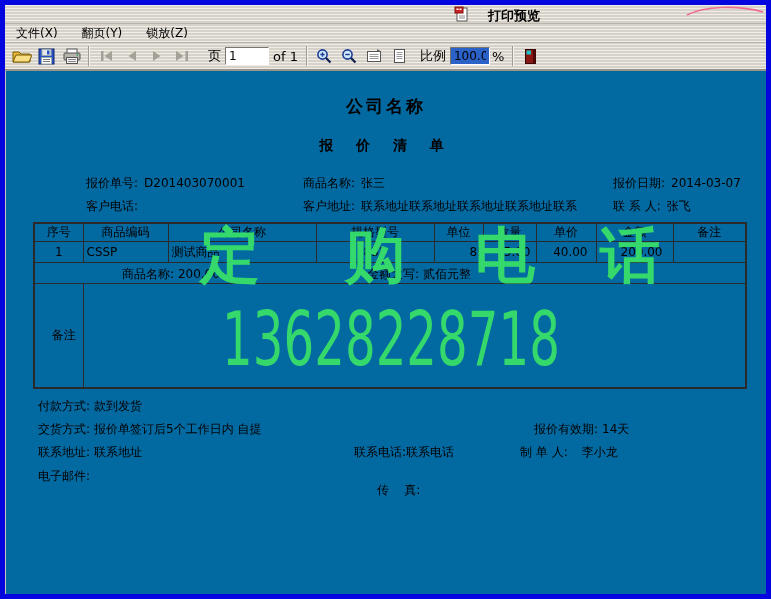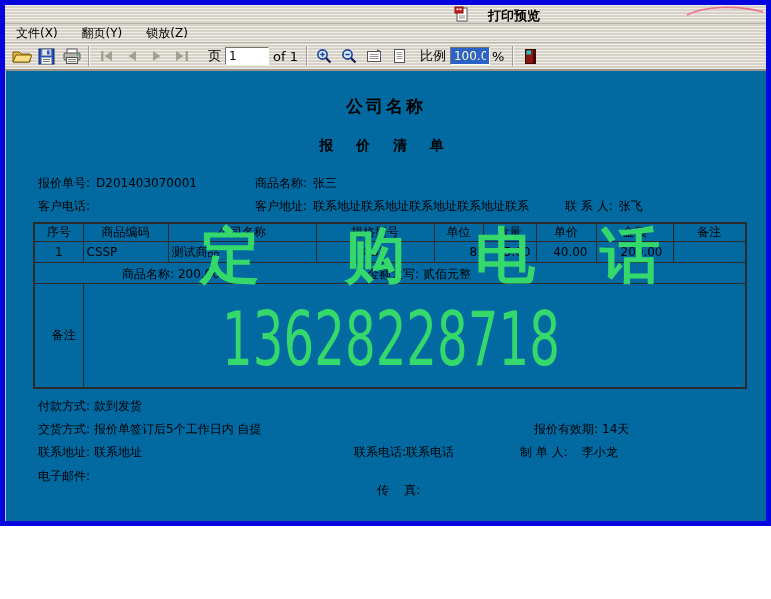--- a/index.html
+++ b/index.html
@@ -1,46 +1,46 @@
 <!DOCTYPE html>
 <html><head>
 <meta charset="utf-8">
 <style>
   * { margin:0; padding:0; box-sizing:border-box; }
   html,body { width:771px; height:599px; }
   body { font-family:"DejaVu Sans","Liberation Sans",sans-serif; font-size:12px; color:#000; }
-  .screen { position:relative; width:771px; height:526px; border:5px solid #737373; background:#d6d2ca; overflow:hidden; }
+  .screen { position:relative; width:771px; height:599px; border:5px solid #737373; background:#d6d2ca; overflow:hidden; }
   .chrome { background:repeating-linear-gradient(180deg,#f0ede7 0px,#f0ede7 1px,#d6d2ca 1px,#d6d2ca 3px); }
 
   
   .titlebar { position:relative; height:19px; border-bottom:1px solid #b8b4ac; }
   .title-icon { position:absolute; left:449px; top:1px; }
   .title-text { position:absolute; left:483px; top:2px; font-weight:bold; font-size:13px; }
   .pink-curve { position:absolute; right:2px; top:0; }
 
   
   .menubar { display:flex; align-items:center; height:19px; padding-left:8px; gap:18px; border-bottom:1px solid #b8b4ac; }
   .menu-item { cursor:default; padding:1px 3px; }
 
   
   .toolbar { display:flex; align-items:center; height:27px; padding-left:4px; border-bottom:1px solid #96928a; }
   .tbtn { display:flex; align-items:center; justify-content:center; width:25px; height:23px; background:transparent; border:1px solid transparent; padding:0; }
   .tsep { width:2px; height:20px; margin:0 4px; border-left:1px solid #a09c94; border-right:1px solid #f4f2ec; }
   .tlabel { font-size:13px; margin:0 4px; }
   .tinput { width:44px; height:18px; border:1px solid #7a766e; border-right-color:#fff; border-bottom-color:#fff; background:#fff; font-size:12px; padding:1px 3px; font-family:inherit; }
-  .tinput.sel { width:40px; background:#2a62c8; color:#fef9c3; text-align:center; }
+  .tinput.sel { width:40px; background:#2a62c8; color:#000000; text-align:center; }
   .pct { margin:0 4px 0 2px; font-size:13px; }
 
   
   .page { position:relative; background:#0369a1; height:524px; border-top:1px solid #9a968a; border-left:1px solid #c8c4bc; overflow:hidden; }
   .abs { position:absolute; white-space:nowrap; }
   .company { top:24px; left:0; width:100%; text-align:center; font-size:17px; font-weight:bold; letter-spacing:3px; }
   .doctitle { top:66px; left:0; width:100%; text-align:center; font-size:14px; font-weight:bold; letter-spacing:9px; }
 
-  .inforow span.lab { margin-right:6px; }
+  .inforow span.lab { margin-right:6px;margin-left:48px; }
   .quote-table { position:absolute; left:27px; top:151px; width:712px; border-collapse:collapse; table-layout:fixed; font-size:12px; }
   .quote-table td, .quote-table th { border:1px solid #2a2a2a; font-weight:normal; overflow:hidden; white-space:nowrap; }
   .quote-table { border:2px solid #2a2a2a; }
   .qhead th { height:17px; text-align:center; }
   .qdata td { height:21px; }
   .qdata td:nth-child(1){ text-align:center; }
   .qdata td:nth-child(2){ text-align:left; padding-left:3px; }
   .qdata td:nth-child(3){ text-align:left; padding-left:3px; }
   .qdata td:nth-child(4){ text-align:center; }
   .qdata td:nth-child(5){ text-align:right; padding-right:2px;padding-left:35px; }
@@ -194,20 +194,23 @@
   <div class="page">
 
     <div class="abs company">公司名称</div>
     <div class="abs doctitle">报 价 清 单</div>
 
     <div class="abs inforow" style="top:104px; left:32px">
       <span class="lab">报价单号:</span><span>D201403070001</span>
     </div>
     <div class="abs inforow" style="top:104px; left:249px">
       <span class="lab">商品名称:</span><span>张三</span>
+    </div>
+    <div class="abs inforow" style="top:104px; left:559px">
+      <span class="lab">报价日期:</span><span>2014-03-07</span>
     </div>
     <div class="abs inforow" style="top:127px; left:32px">
       <span class="lab">客户电话:</span><span></span>
     </div>
     <div class="abs inforow" style="top:127px; left:249px">
       <span class="lab">客户地址:</span><span>联系地址联系地址联系地址联系地址联系</span>
     </div>
     <div class="abs inforow" style="top:127px; left:559px">
       <span class="lab">联 系 人:</span><span>张飞</span>
     </div>

